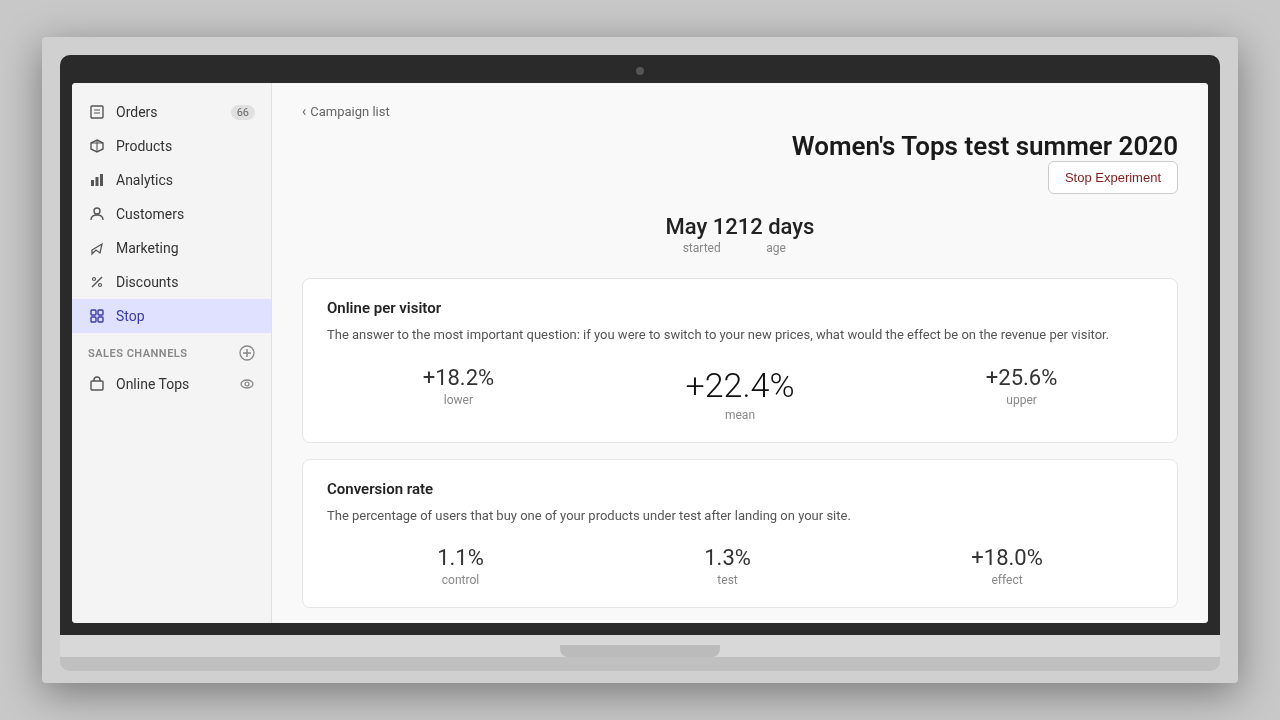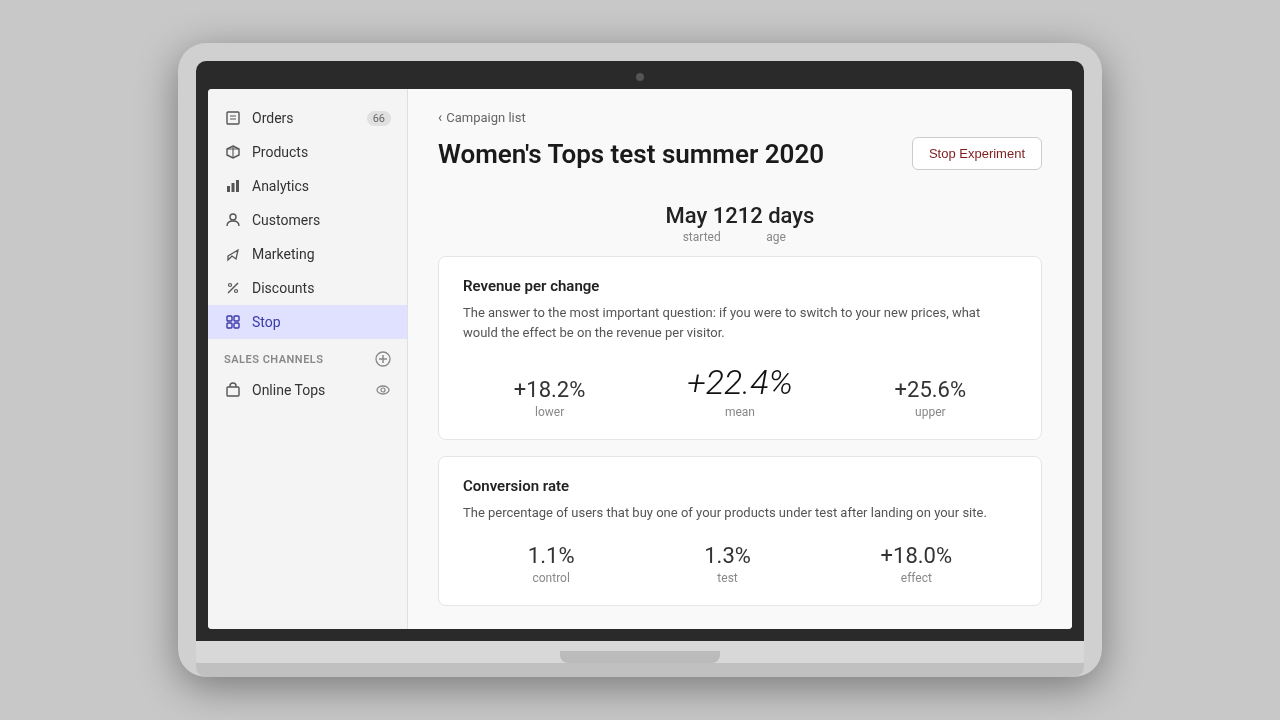--- a/index.html
+++ b/index.html
@@ -6,24 +6,24 @@
     body {
       background: #c8c8c8;
       display: flex;
       justify-content: center;
       align-items: center;
       min-height: 100vh;
       font-family: -apple-system, BlinkMacSystemFont, 'Segoe UI', Roboto, sans-serif;
     }
 
     .laptop-outer {
-      width: 924px;
+      width: 1196px;
       background: #d0d0d0;
-      border-radius: 28px;
-      padding: 18px 18px 0 18px;
+      border-radius: 4px;
+      padding: 18px 18px 12px 18px;
       box-shadow: 0 10px 40px rgba(0,0,0,0.4);
       position: relative;
     }
     .laptop-screen-bezel {
       background: #2a2a2a;
       border-radius: 10px 10px 0 0;
       padding: 12px;
       position: relative;
     }
     .laptop-camera {
@@ -134,43 +134,44 @@
       color: #666;
       margin-bottom: 12px;
       cursor: pointer;
     }
     .breadcrumb .chevron {
       margin-right: 4px;
       font-size: 14px;
     }
     .page-header {
       display: flex;
-      align-items: center;
+      align-items: flex-end;
       justify-content: space-between;
-      margin-bottom: 33px;
+      margin-bottom: 20px;
+      flex-direction: column;
     }
     .page-title {
       font-size: 26px;
       font-weight: 600;
       color: #1a1a1a;
     }
     .stop-btn {
       padding: 8px 16px;
       border: 1px solid #ccc;
       background: #fff;
       border-radius: 6px;
       font-size: 13px;
       cursor: pointer;
       color: #7f1d1d;
       white-space: nowrap;
     }
 
     .meta-row {
       display: flex;
-      margin-bottom: 12px;
+      margin-bottom: 23px;
       justify-content: center;
     }
     .meta-item {
       text-align: center;
     }
     .meta-item .meta-value {
       font-size: 22px;
       font-weight: 500;
       color: #222;
     }
@@ -194,36 +195,35 @@
       margin-bottom: 8px;
     }
     .card-desc {
       font-size: 13px;
       color: #555;
       line-height: 1.5;
       margin-bottom: 20px;
     }
     .stats-row {
       display: flex;
-      align-items: flex-end;
+      align-items: flex-start;
       justify-content: space-around;
     }
     .stat-item {
       text-align: center;
     }
     .stat-value {
       font-size: 22px;
       font-weight: 400;
       color: #333;
     }
     .stat-value.large {
       font-size: 34px;
       font-weight: 300;
       color: #111;
-      font-style: italic;
     }
     .stat-label {
       font-size: 12px;
       color: #888;
       margin-top: 3px;
     }
 
     
     svg { display: block; }
   </style>
@@ -359,21 +359,21 @@
             <div class="meta-value">May 12</div>
             <div class="meta-label">started</div>
           </div>
           <div class="meta-item">
             <div class="meta-value">12 days</div>
             <div class="meta-label">age</div>
           </div>
         </div>
 
         <div class="card">
-          <div class="card-title">Revenue per change</div>
+          <div class="card-title">Online per visitor</div>
           <div class="card-desc">The answer to the most important question: if you were to switch to your new prices, what would the effect be on the revenue per visitor.</div>
           <div class="stats-row">
             <div class="stat-item">
               <div class="stat-value">+18.2%</div>
               <div class="stat-label">lower</div>
             </div>
             <div class="stat-item">
               <div class="stat-value large">+22.4%</div>
               <div class="stat-label">mean</div>
             </div>

